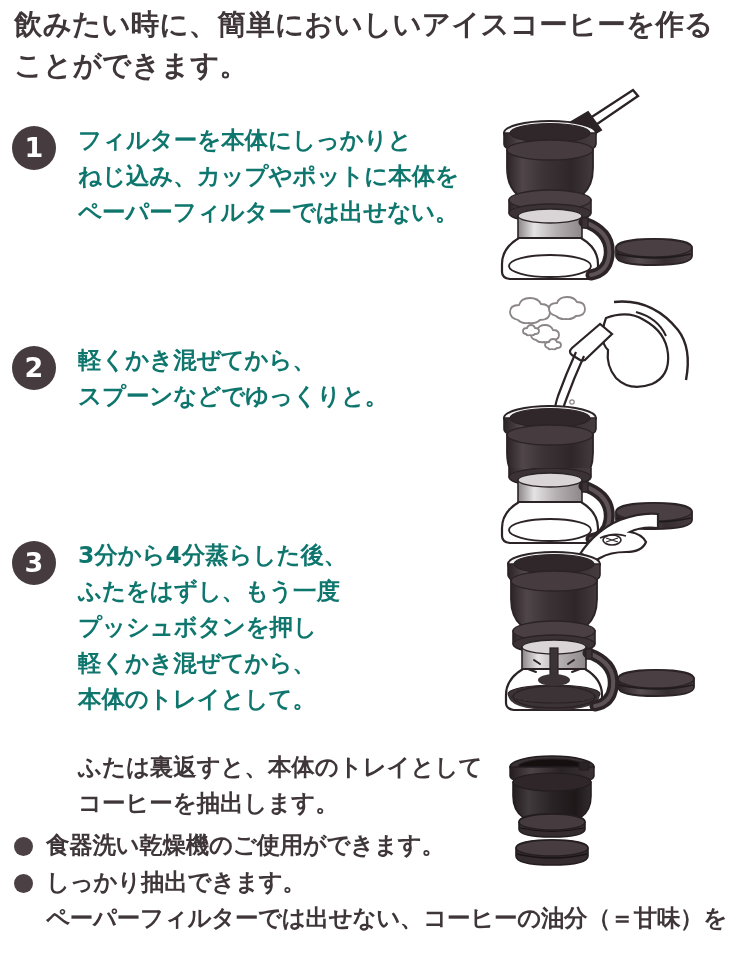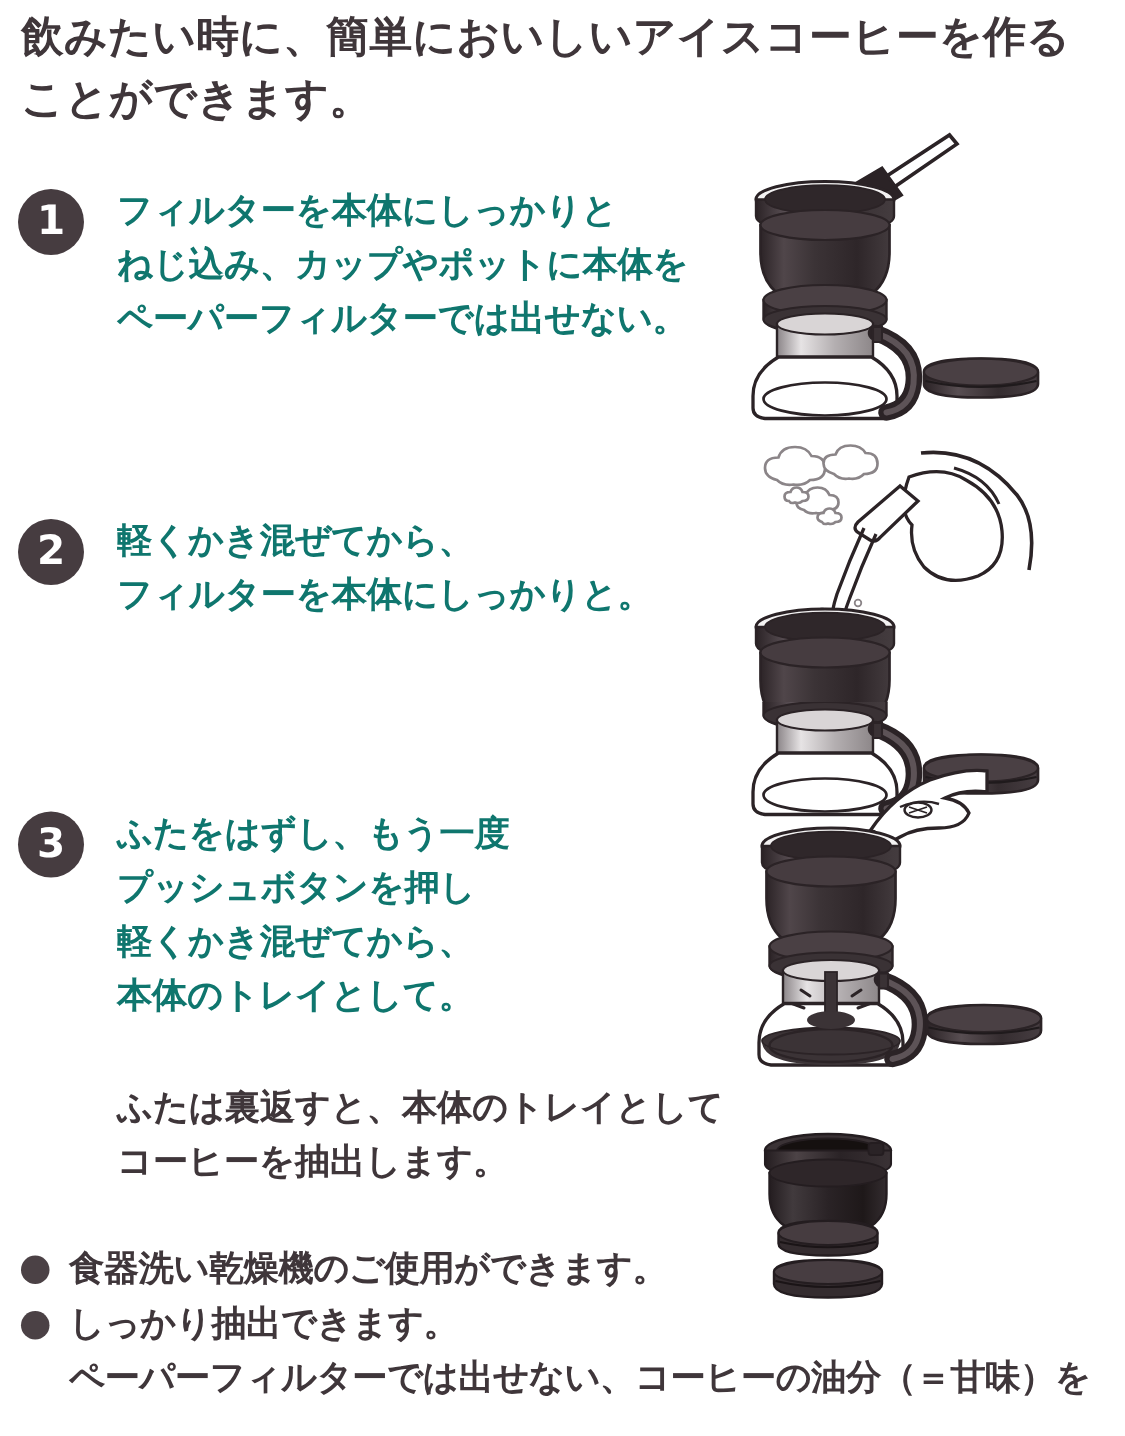--- a/index.html
+++ b/index.html
@@ -73,21 +73,21 @@
     line-height: 36px;
     letter-spacing: -0.1px;
     color: #0f766e;
   }
   .step-text .tl { display: block; white-space: nowrap; }
 
   
   .tray-note {
     position: absolute;
     left: 78px;
-    top: 720px;
+    top: 749px;
     width: 420px;
     font-size: 23.5px;
     font-weight: bold;
     line-height: 36px;
     letter-spacing: -0.1px;
     color: #3f363a;
   }
   .tray-note .tl { display: block; white-space: nowrap; }
 
   
@@ -221,21 +221,21 @@
         <ellipse cx="166" cy="162" rx="38" ry="9" fill="#4a4044" stroke="#2b2326" stroke-width="1.5"></ellipse>
         <path d="M129 168 Q166 176 203 168" fill="none" stroke="#1f1a1c" stroke-width="1.4"></path>
       </g>
     </svg>
   </div>
 
   <div class="step step-2">
     <div class="step-badge">2</div>
     <div class="step-text">
       <span class="tl">軽くかき混ぜてから、</span>
-      <span class="tl">フィルターを本体にしっかりと。</span>
+      <span class="tl">スプーンなどでゆっくりと。</span>
     </div>
   </div>
 
   <div class="illus fig-2">
     <svg viewBox="0 0 250 205" width="250" height="205" xmlns="http://www.w3.org/2000/svg">
       <defs>
         <linearGradient id="bodyG2" x1="0" y1="0" x2="1" y2="0">
           <stop offset="0" stop-color="#2c2427"></stop>
           <stop offset="0.18" stop-color="#50464a"></stop>
           <stop offset="0.42" stop-color="#3b3336"></stop>
@@ -337,20 +337,21 @@
         <path d="M128 44 Q128 35 166 35 Q204 35 204 44 L204 52 Q204 61 166 61 Q128 61 128 52 Z" fill="url(#lidG2b)" stroke="#2b2326" stroke-width="1.8"></path>
         <ellipse cx="166" cy="44" rx="38" ry="9" fill="#4a4044" stroke="#2b2326" stroke-width="1.5"></ellipse>
         <path d="M129 50 Q166 58 203 50" fill="none" stroke="#1f1a1c" stroke-width="1.4"></path>
       </g>
     </svg>
   </div>
 
   <div class="step step-3">
     <div class="step-badge">3</div>
     <div class="step-text">
+      <span class="tl">3分から4分蒸らした後、</span>
       <span class="tl">ふたをはずし、もう一度</span>
       <span class="tl">プッシュボタンを押し</span>
       <span class="tl">軽くかき混ぜてから、</span>
       <span class="tl">本体のトレイとして。</span>
     </div>
   </div>
 
   <div class="illus fig-3">
     <svg viewBox="0 0 246 200" width="246" height="200" xmlns="http://www.w3.org/2000/svg">
       <defs>

